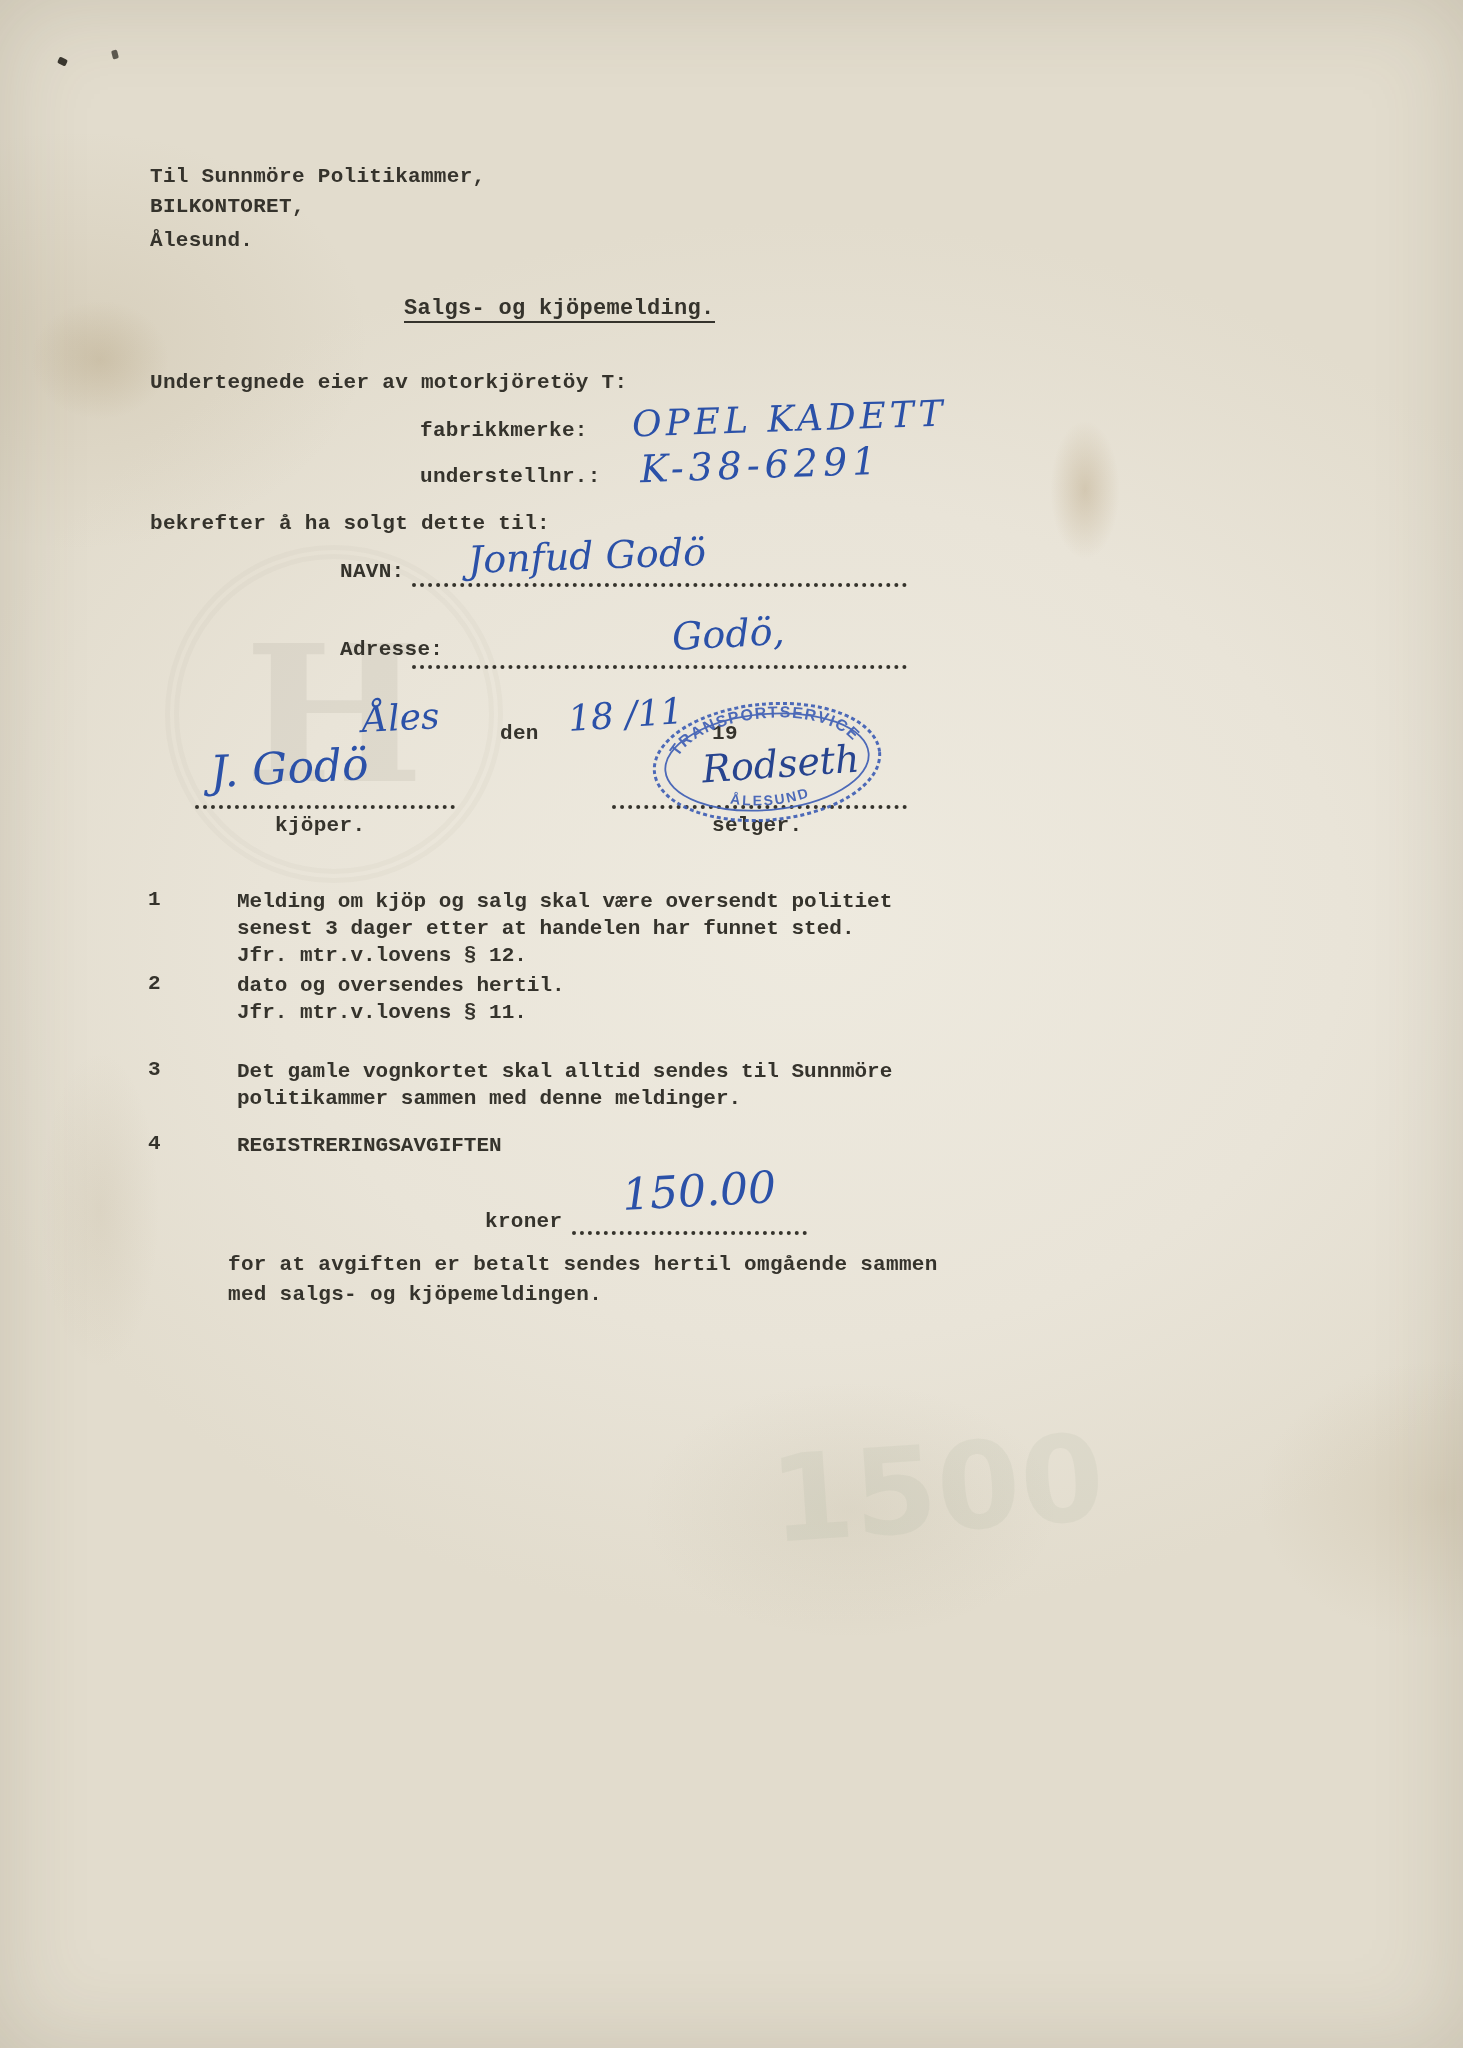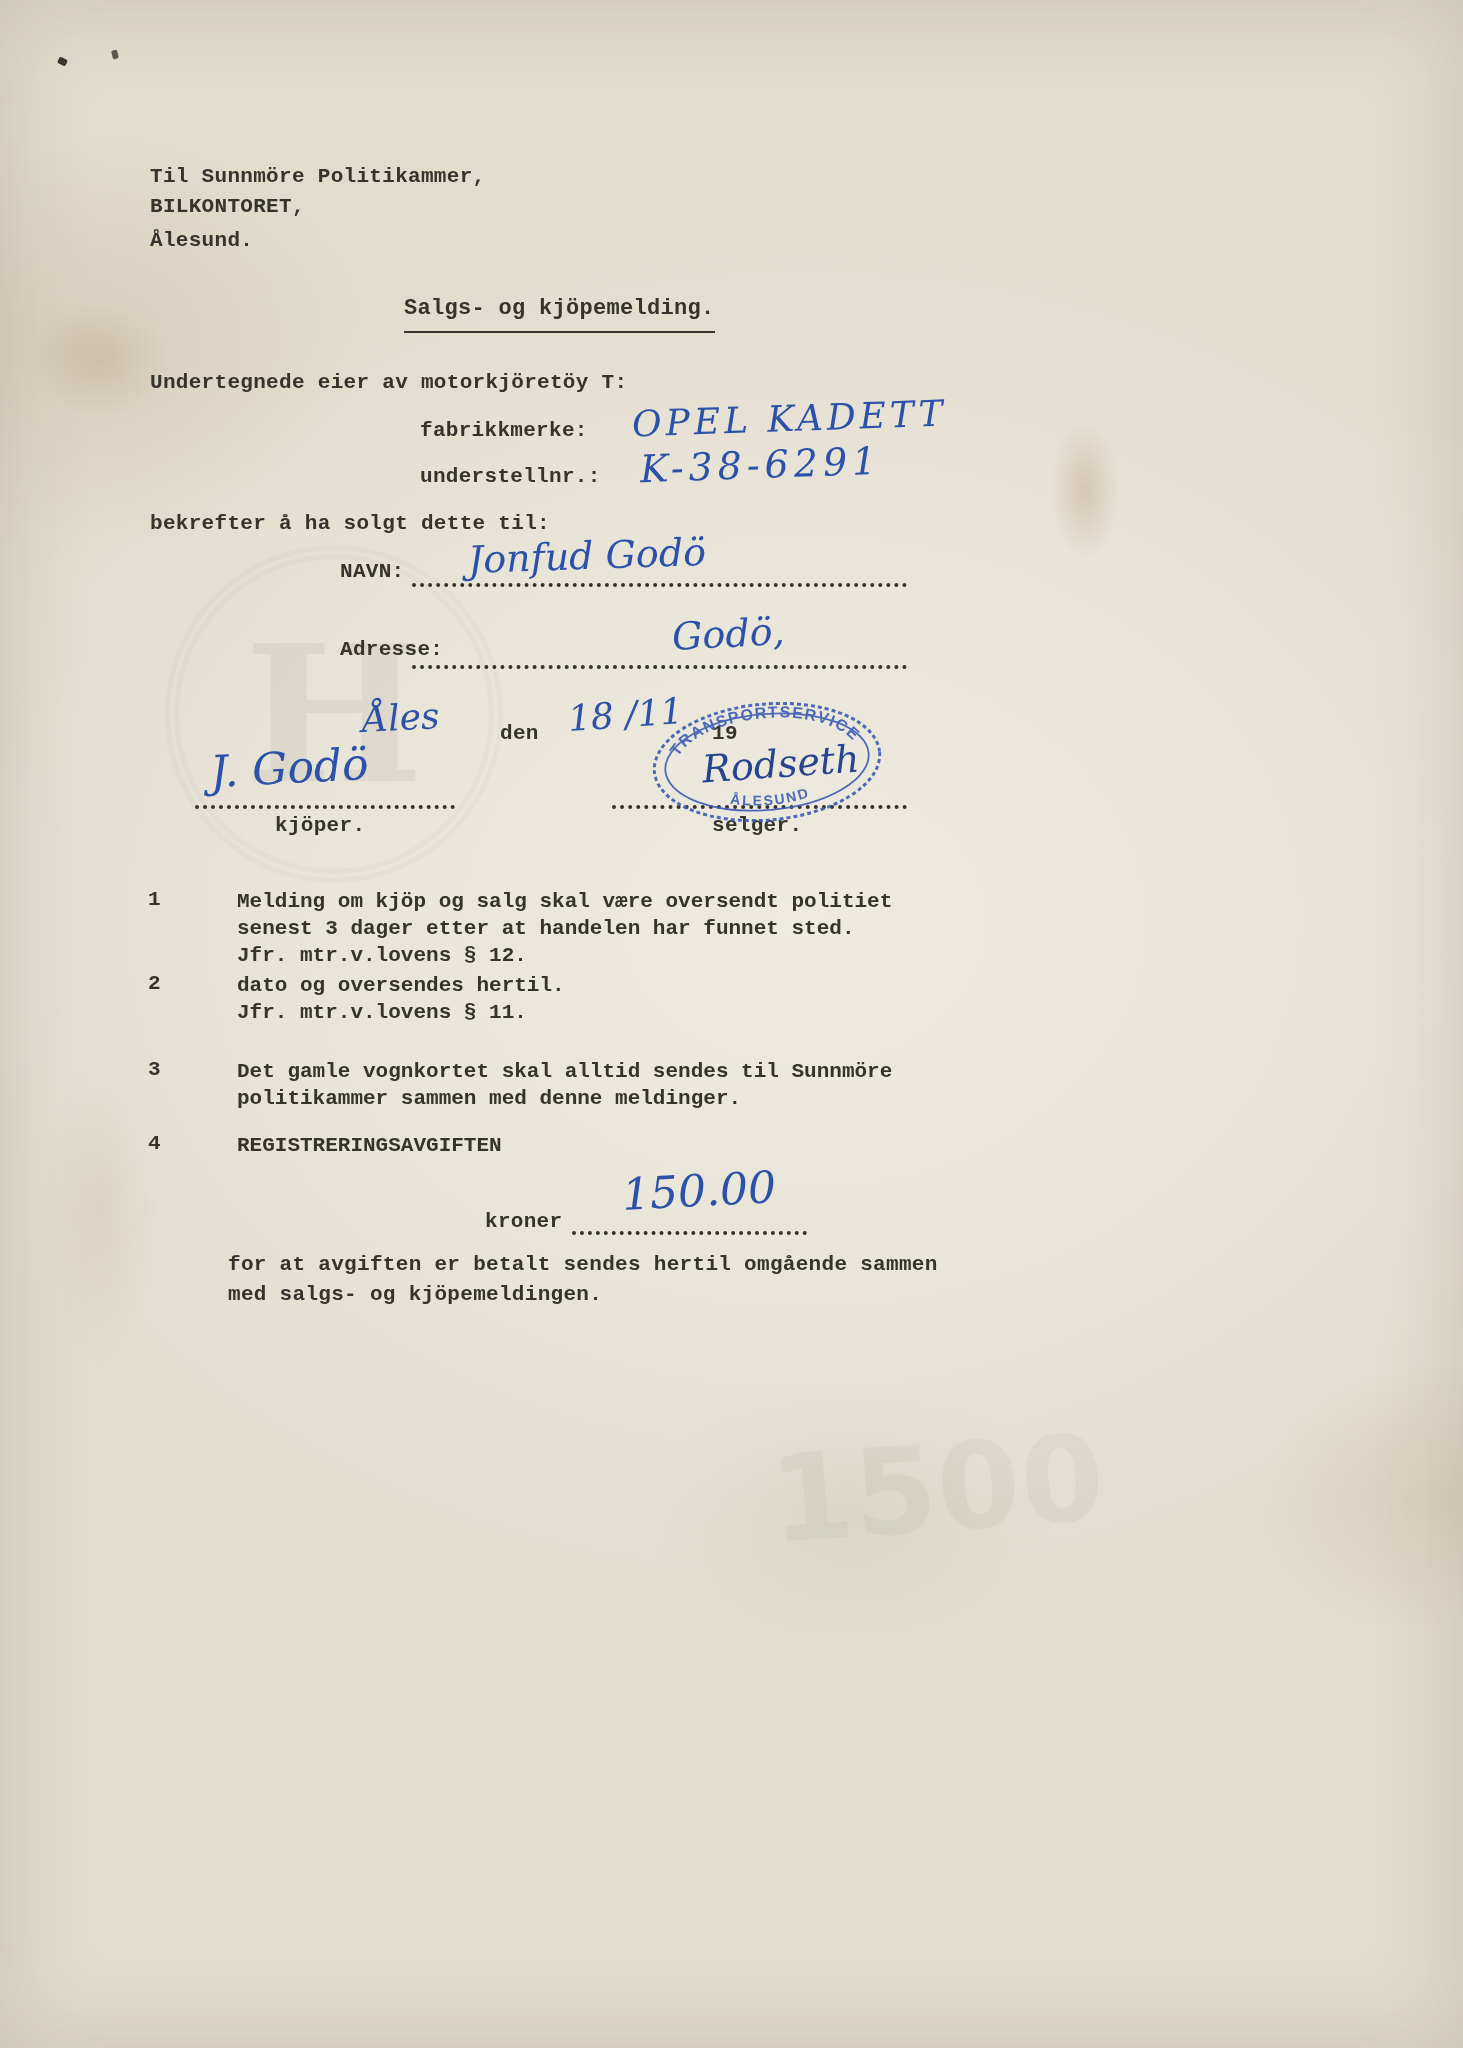--- a/index.html
+++ b/index.html
@@ -38,21 +38,21 @@
   .tw{
     position:absolute;
     font-family:"Liberation Mono", monospace;
     font-weight:700;
     font-size:21px;
     color:#35332c;
     letter-spacing:.3px;
     white-space:nowrap;
   }
   .tw div{line-height:30px;}
-  .ul{border-bottom:2px solid #35332c;padding-bottom:10px;margin-top:28px;}
+  .ul{border-bottom:2px solid #35332c;padding-bottom:0;margin-top:28px;}
   .hw{
     position:absolute;
     font-family:"DejaVu Serif", serif;
     font-style:italic;
     color:#2b51a8;
     white-space:nowrap;
     z-index:5;
   }
   .dots{
     position:absolute;

